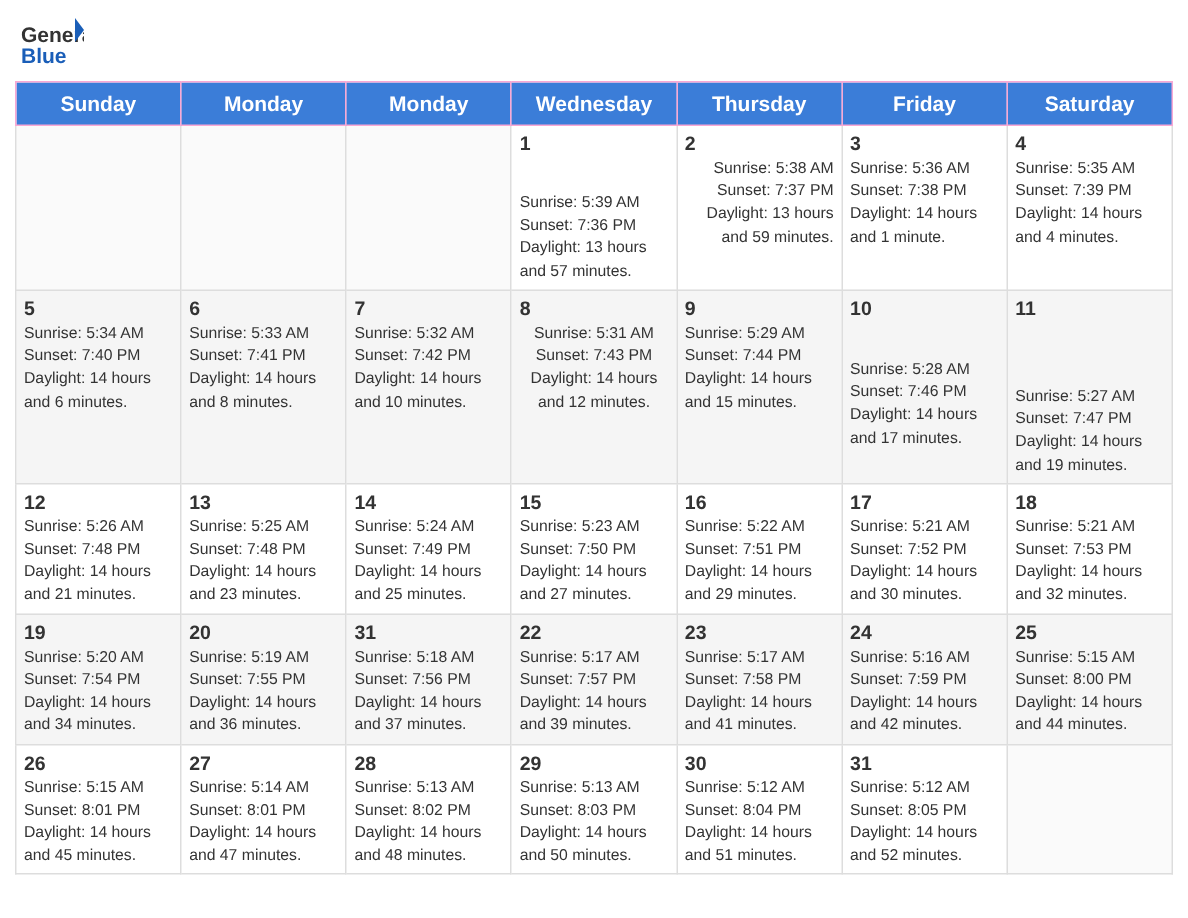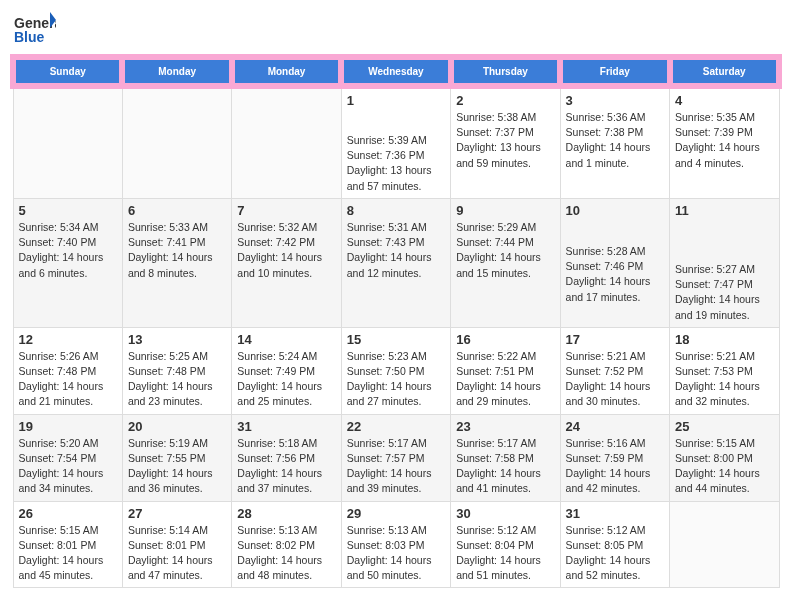--- a/index.html
+++ b/index.html
@@ -37,25 +37,25 @@
       color: #333;
     }
     .calendar {
       width: 100%;
       border-collapse: collapse;
       border: 1px solid #ccc;
     }
     .calendar thead tr th {
       background-color: #3b7dd8;
       color: #fff;
-      font-size: 10px;
+      font-size: 14px;
       font-weight: bold;
       padding: 6px 4px;
       text-align: center;
-      border: 6px solid #f9a8d4;
+      border: 1px solid #f9a8d4;
     }
     .calendar tbody tr td {
       vertical-align: top;
       padding: 4px 5px;
       font-size: 10.5px;
       color: #333;
       border: 1px solid #ddd;
       width: calc(100% / 7);
       min-height: 80px;
       background: #fff;
@@ -113,21 +113,21 @@
         <td class="empty-cell"></td>
         <td>
           <span class="day-number">1</span>
           <div class="day-info" style="white-space: pre-line; margin-top: 25px;">Sunrise: 5:39 AM
 Sunset: 7:36 PM
 Daylight: 13 hours
 and 57 minutes.</div>
         </td>
         <td>
           <span class="day-number">2</span>
-          <div class="day-info" style="white-space: pre-line;">Sunrise: 5:38 AM
+          <div class="day-info" style="white-space: pre-line; text-align: right;">Sunrise: 5:38 AM
 Sunset: 7:37 PM
 Daylight: 13 hours
 and 59 minutes.</div>
         </td>
         <td>
           <span class="day-number">3</span>
           <div class="day-info" style="white-space: pre-line;">Sunrise: 5:36 AM
 Sunset: 7:38 PM
 Daylight: 14 hours
 and 1 minute.</div>
@@ -157,21 +157,21 @@
         </td>
         <td>
           <span class="day-number">7</span>
           <div class="day-info" style="white-space: pre-line;">Sunrise: 5:32 AM
 Sunset: 7:42 PM
 Daylight: 14 hours
 and 10 minutes.</div>
         </td>
         <td>
           <span class="day-number">8</span>
-          <div class="day-info" style="white-space: pre-line;">Sunrise: 5:31 AM
+          <div class="day-info" style="white-space: pre-line; text-align: center;">Sunrise: 5:31 AM
 Sunset: 7:43 PM
 Daylight: 14 hours
 and 12 minutes.</div>
         </td>
         <td>
           <span class="day-number">9</span>
           <div class="day-info" style="white-space: pre-line;">Sunrise: 5:29 AM
 Sunset: 7:44 PM
 Daylight: 14 hours
 and 15 minutes.</div>

